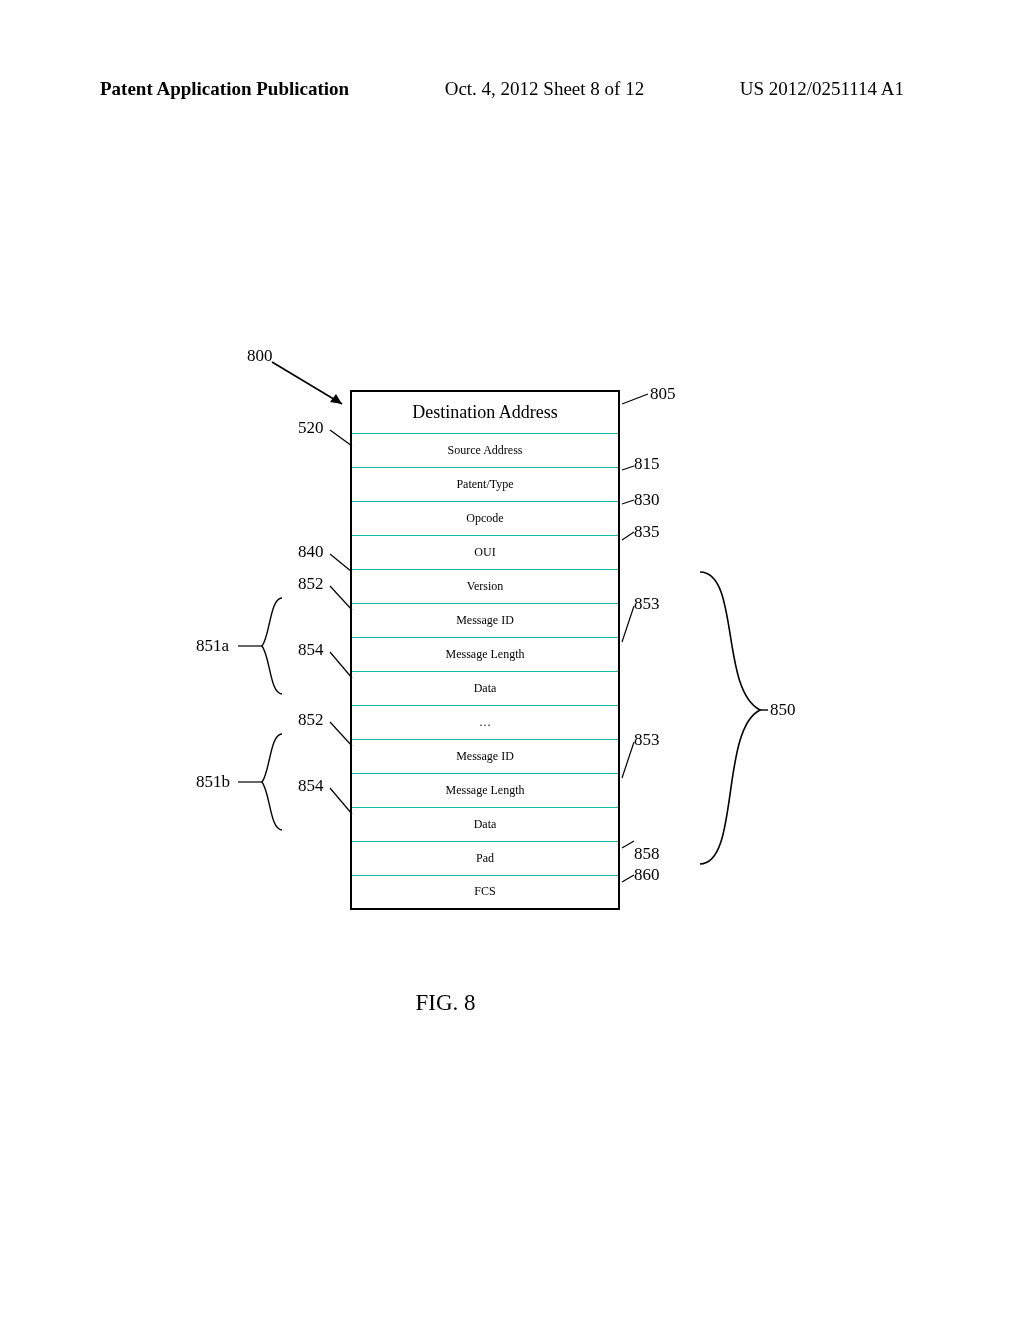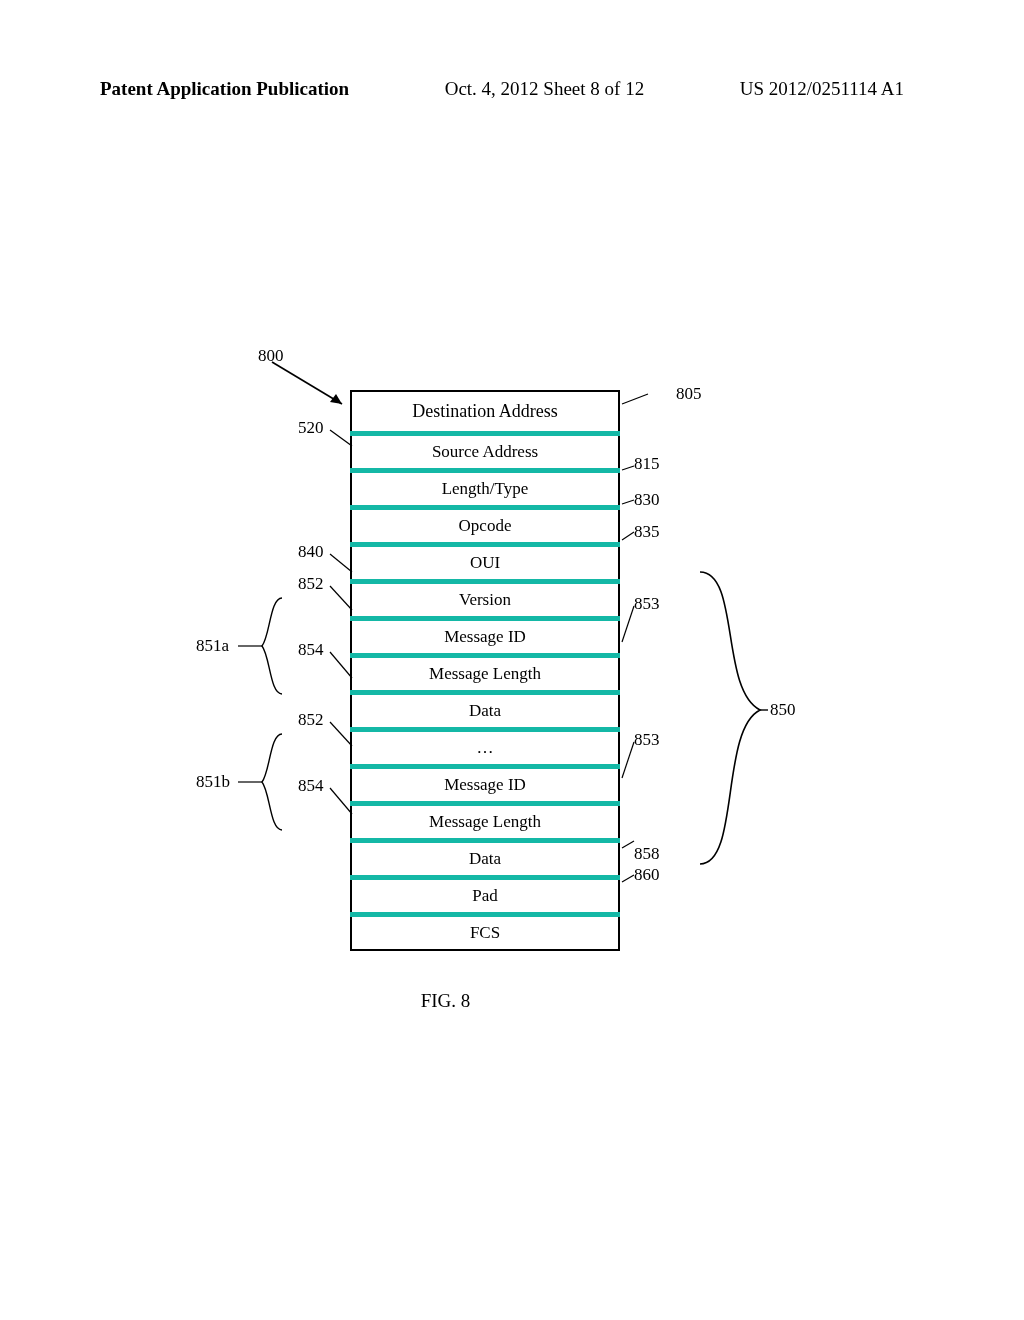--- a/index.html
+++ b/index.html
@@ -33,42 +33,42 @@
       position: absolute;
       left: 350px;
       top: 40px;
     }
     .field-table {
       border: 2px solid #000;
       border-collapse: collapse;
       width: 270px;
     }
     .field-table td {
-      border-top: 5px solid #14b8a6;
+      border-top: 1px solid #14b8a6;
       text-align: center;
-      font-size: 17px;
+      font-size: 12px;
       padding: 6px 8px;
       height: 34px;
     }
     .field-table tr:first-child td {
       border-top: none;
       height: 42px;
       font-size: 18px;
     }
     .ref-label {
       position: absolute;
       font-size: 17px;
     }
     .fig-caption {
       position: absolute;
       top: 640px;
       left: 0;
       width: 891px;
       text-align: center;
-      font-size: 19px;
+      font-size: 23px;
     }
     svg.connectors {
       position: absolute;
       top: 0;
       left: 0;
       pointer-events: none;
     }
   </style>
 </head>
 <body>
@@ -84,21 +84,21 @@
   <div class="table-wrap">
     <table class="field-table">
       <tbody>
           <tr>
             <td>Destination Address</td>
           </tr>
       <tr>
             <td>Source Address</td>
           </tr>
       <tr>
-            <td>Length/Type</td>
+            <td>Patent/Type</td>
           </tr>
       <tr>
             <td>Opcode</td>
           </tr>
       <tr>
             <td>OUI</td>
           </tr>
       <tr>
             <td>Version</td>
           </tr>
@@ -126,22 +126,22 @@
       <tr>
             <td>Pad</td>
           </tr>
       <tr>
             <td>FCS</td>
           </tr>
     </tbody>
       </table>
   </div>
 
-  <span class="ref-label" style="left:247px; top:-4px;margin-left:11px;">800</span>
-  <span class="ref-label" style="left:650px; top:34px;margin-left:26px;">805</span>
+  <span class="ref-label" style="left:247px; top:-4px;">800</span>
+  <span class="ref-label" style="left:650px; top:34px;">805</span>
   <span class="ref-label" style="left:298px; top:68px;">520</span>
   <span class="ref-label" style="left:634px; top:104px;">815</span>
   <span class="ref-label" style="left:634px; top:140px;">830</span>
   <span class="ref-label" style="left:634px; top:172px;">835</span>
   <span class="ref-label" style="left:298px; top:192px;">840</span>
   <span class="ref-label" style="left:298px; top:224px;">852</span>
   <span class="ref-label" style="left:634px; top:244px;">853</span>
   <span class="ref-label" style="left:196px; top:286px;">851a</span>
   <span class="ref-label" style="left:298px; top:290px;">854</span>
   <span class="ref-label" style="left:298px; top:360px;">852</span>

